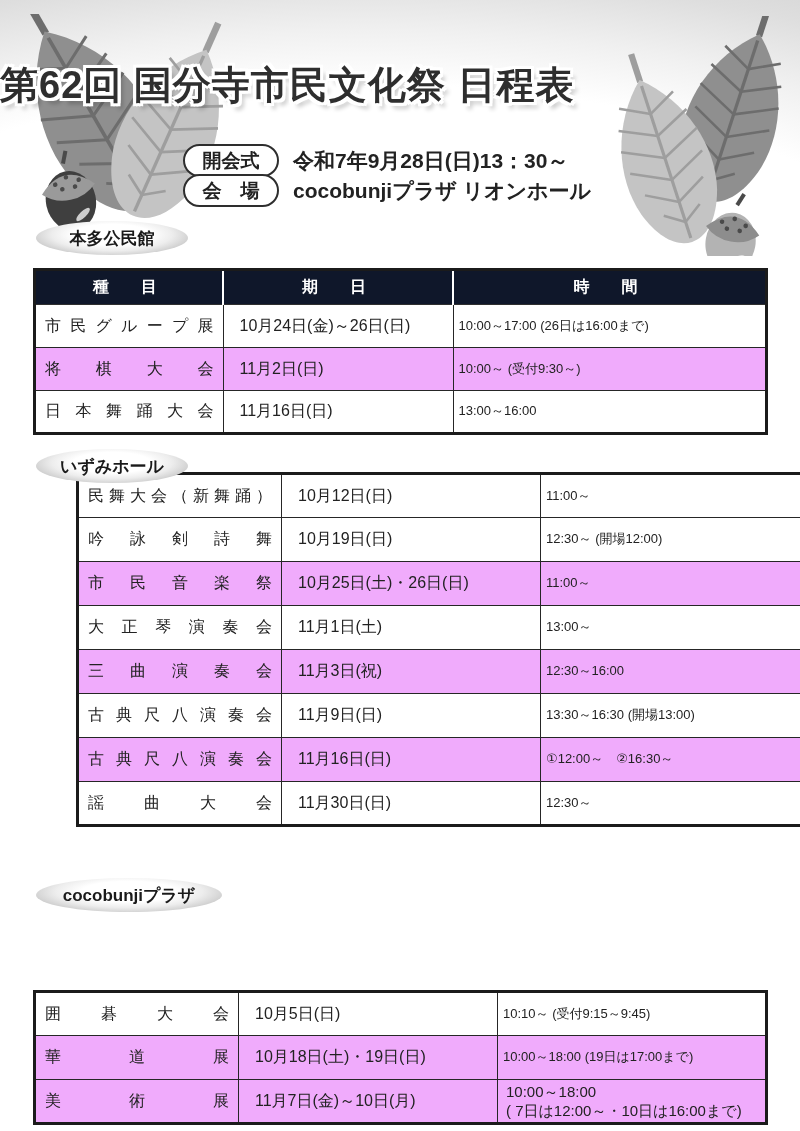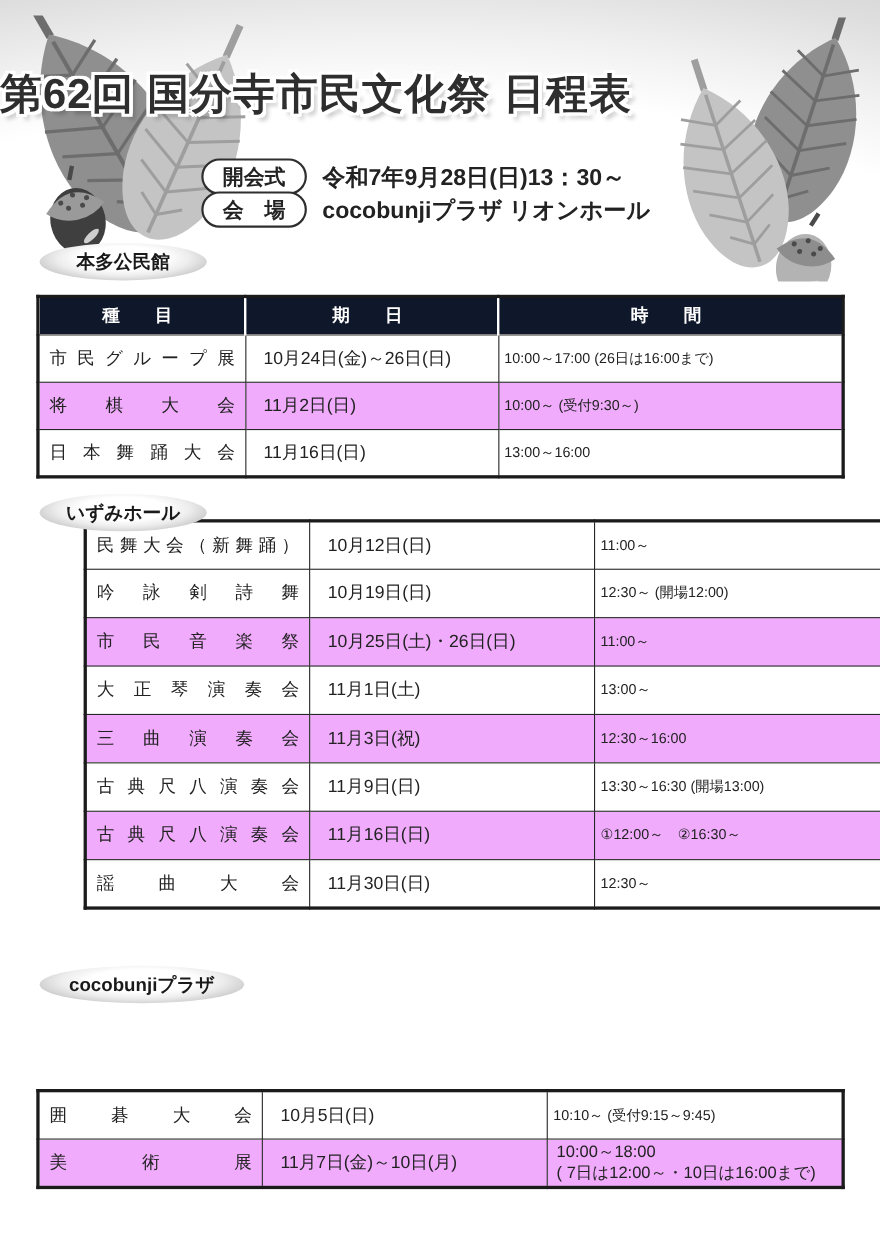--- a/index.html
+++ b/index.html
@@ -208,20 +208,25 @@
   </table>
 
   <table class="sched" id="table-cocobunji">
     <tbody>
       <tr class="row">
         <td class="col1" style="width:184px">囲碁大会</td>
         <td class="col2" style="width:226px">10月5日(日)</td>
         <td class="col3">10:10～ (受付9:15～9:45)</td>
       </tr>
       <tr class="row alt">
+        <td class="col1">華道展</td>
+        <td class="col2">10月18日(土)・19日(日)</td>
+        <td class="col3">10:00～18:00 (19日は17:00まで)</td>
+      </tr>
+      <tr class="row alt">
         <td class="col1">美術展</td>
         <td class="col2">11月7日(金)～10日(月)</td>
         <td class="col3 two-line">10:00～18:00
 ( 7日は12:00～・10日は16:00まで)</td>
       </tr>
     </tbody>
   </table>
 
 </div>
 

